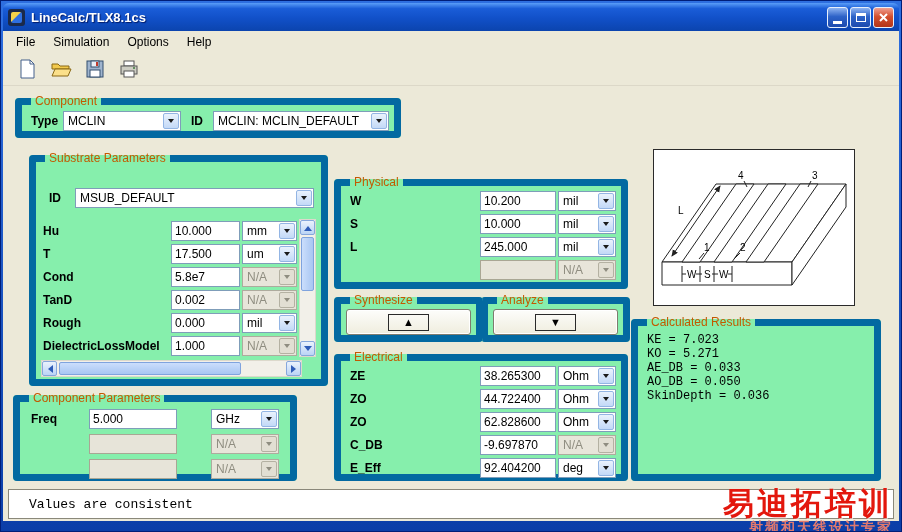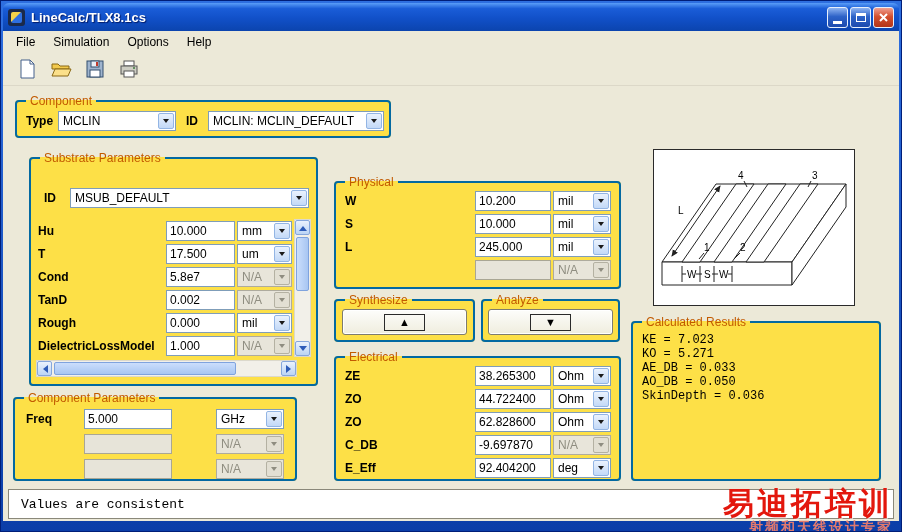--- a/index.html
+++ b/index.html
@@ -31,21 +31,21 @@
   .menu-item { padding:3px 9px; cursor:default; }
   .toolbar { position:absolute; top:52px; left:2px; right:2px; height:33px; background:#ECE9D8;
              display:flex; align-items:center; gap:6px; padding-left:10px;
              border-bottom:1px solid #DCD8C8; }
   .tool-btn { width:28px; height:26px; display:flex; align-items:center; justify-content:center;
               border:1px solid transparent; border-radius:2px; cursor:pointer; }
 
   
   .client { position:absolute; top:85px; left:2px; right:2px; bottom:10px; background:#ECE9D8; }
 
-  fieldset.gb { position:absolute; border:2px solid #0369a1; border-radius:4px; padding:0 5px; background:#fde047; }
+  fieldset.gb { position:absolute; border:7px solid #0369a1; border-radius:4px; padding:0 5px; background:#86efac; }
   fieldset.gb legend { color:#C25A00; font-size:12px; padding:0 4px; margin-left:4px; }
 
   .prow { display:flex; align-items:center; height:23px; }
   .pname { font-weight:bold; white-space:nowrap; overflow:hidden; }
   .tfield { height:20px; border:1px solid #7F9DB9; background:#fff; padding:1px 3px;
             font:12px "Liberation Sans", sans-serif; }
   .tfield.gray { background:#E7E4D9; border-color:#A9A694; }
 
   .combo { height:20px; display:inline-flex; align-items:center; background:#fff;
            border:1px solid #7F9DB9; cursor:default; }
@@ -129,21 +129,21 @@
   .diagram-panel svg text { font:10px "Liberation Sans", sans-serif; fill:#000; }
 
   
   .gb-calc { left:628px; top:229px; width:250px; height:166px; }
   .calc-line { font:12px "Liberation Mono", monospace; line-height:14px; padding-left:4px; }
   .gb-calc .calc-line:first-of-type { margin-top:4px; }
 
   
   .statusbar { position:absolute; left:5px; top:403px; right:5px; height:30px; background:#fff;
                border:1px solid #8A887A; display:flex; align-items:center; }
-  .status-text { font:13px "Liberation Mono", monospace; padding-left:12px; }
+  .status-text { font:13px "Liberation Mono", monospace; padding-left:20px; }
 
   
   .watermark { position:absolute; right:8px; bottom:-4px; text-align:right; z-index:10;
                pointer-events:none; line-height:1.05; }
   .wm1 { color:#E3170D; font-size:31px; font-weight:bold; letter-spacing:3px;
          text-shadow:1px 1px 0 rgba(255,255,255,.6); }
   .wm2 { color:#E0796E; font-size:14px; font-weight:bold; letter-spacing:2px; }
 </style>
 </head>
 <body>

